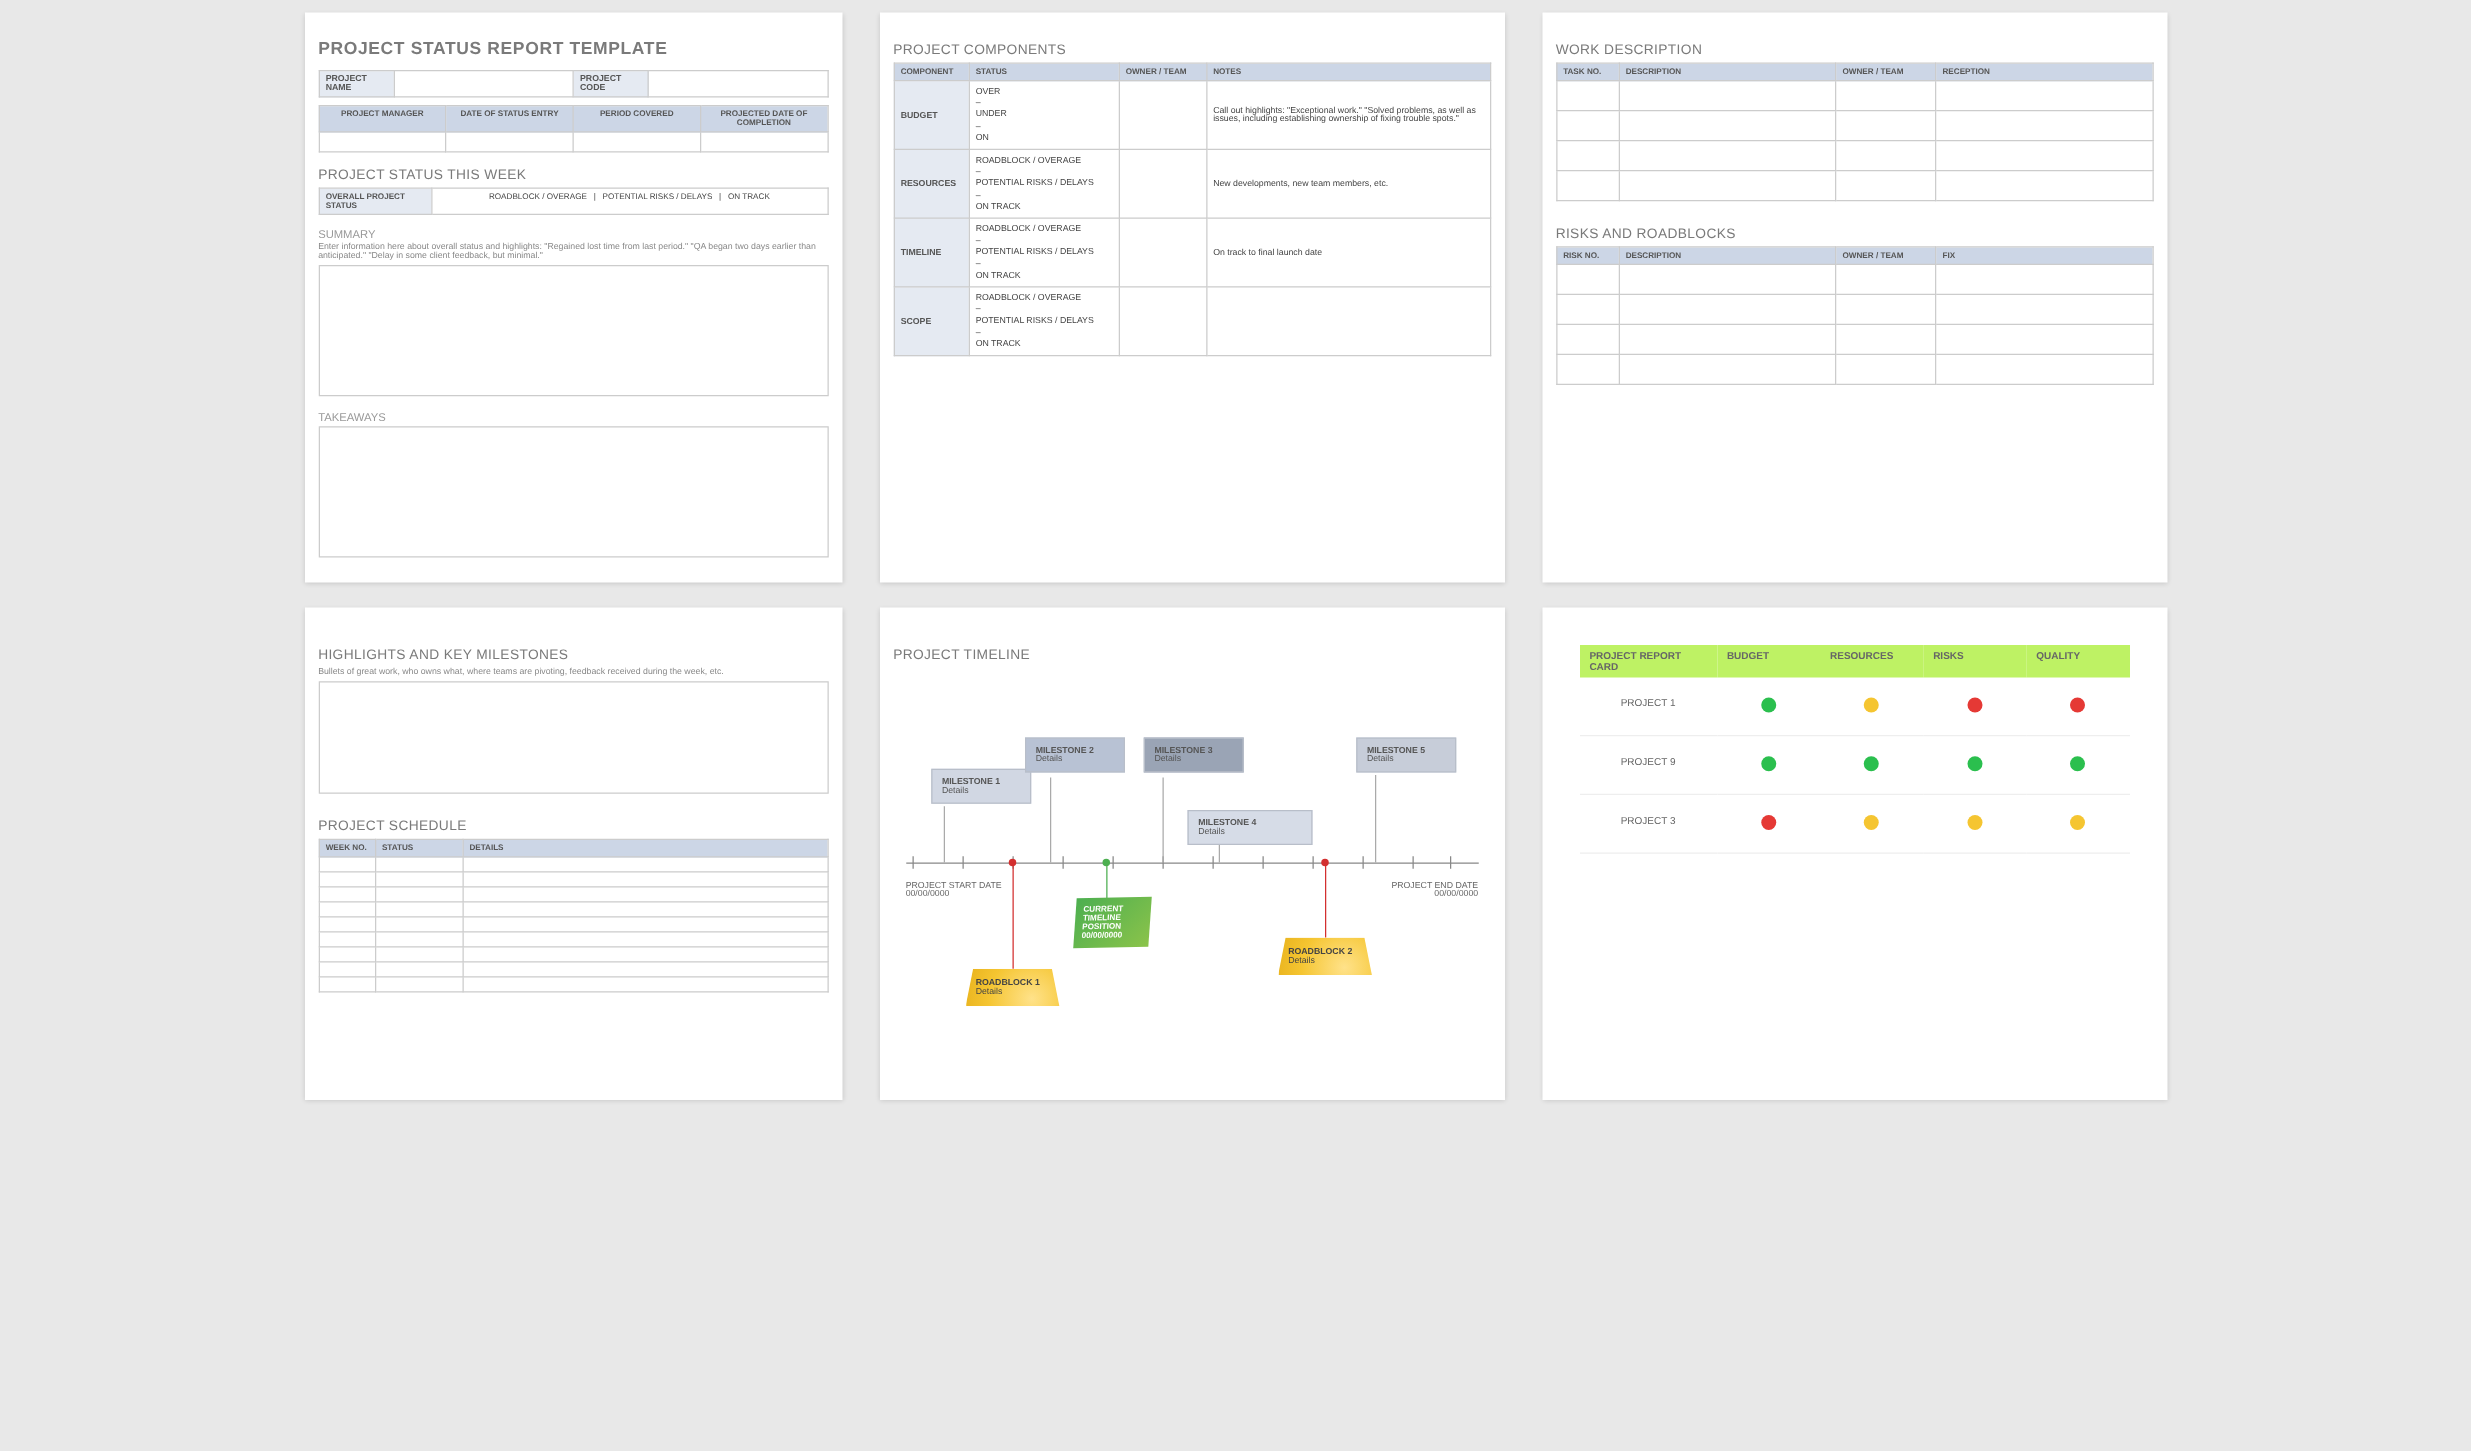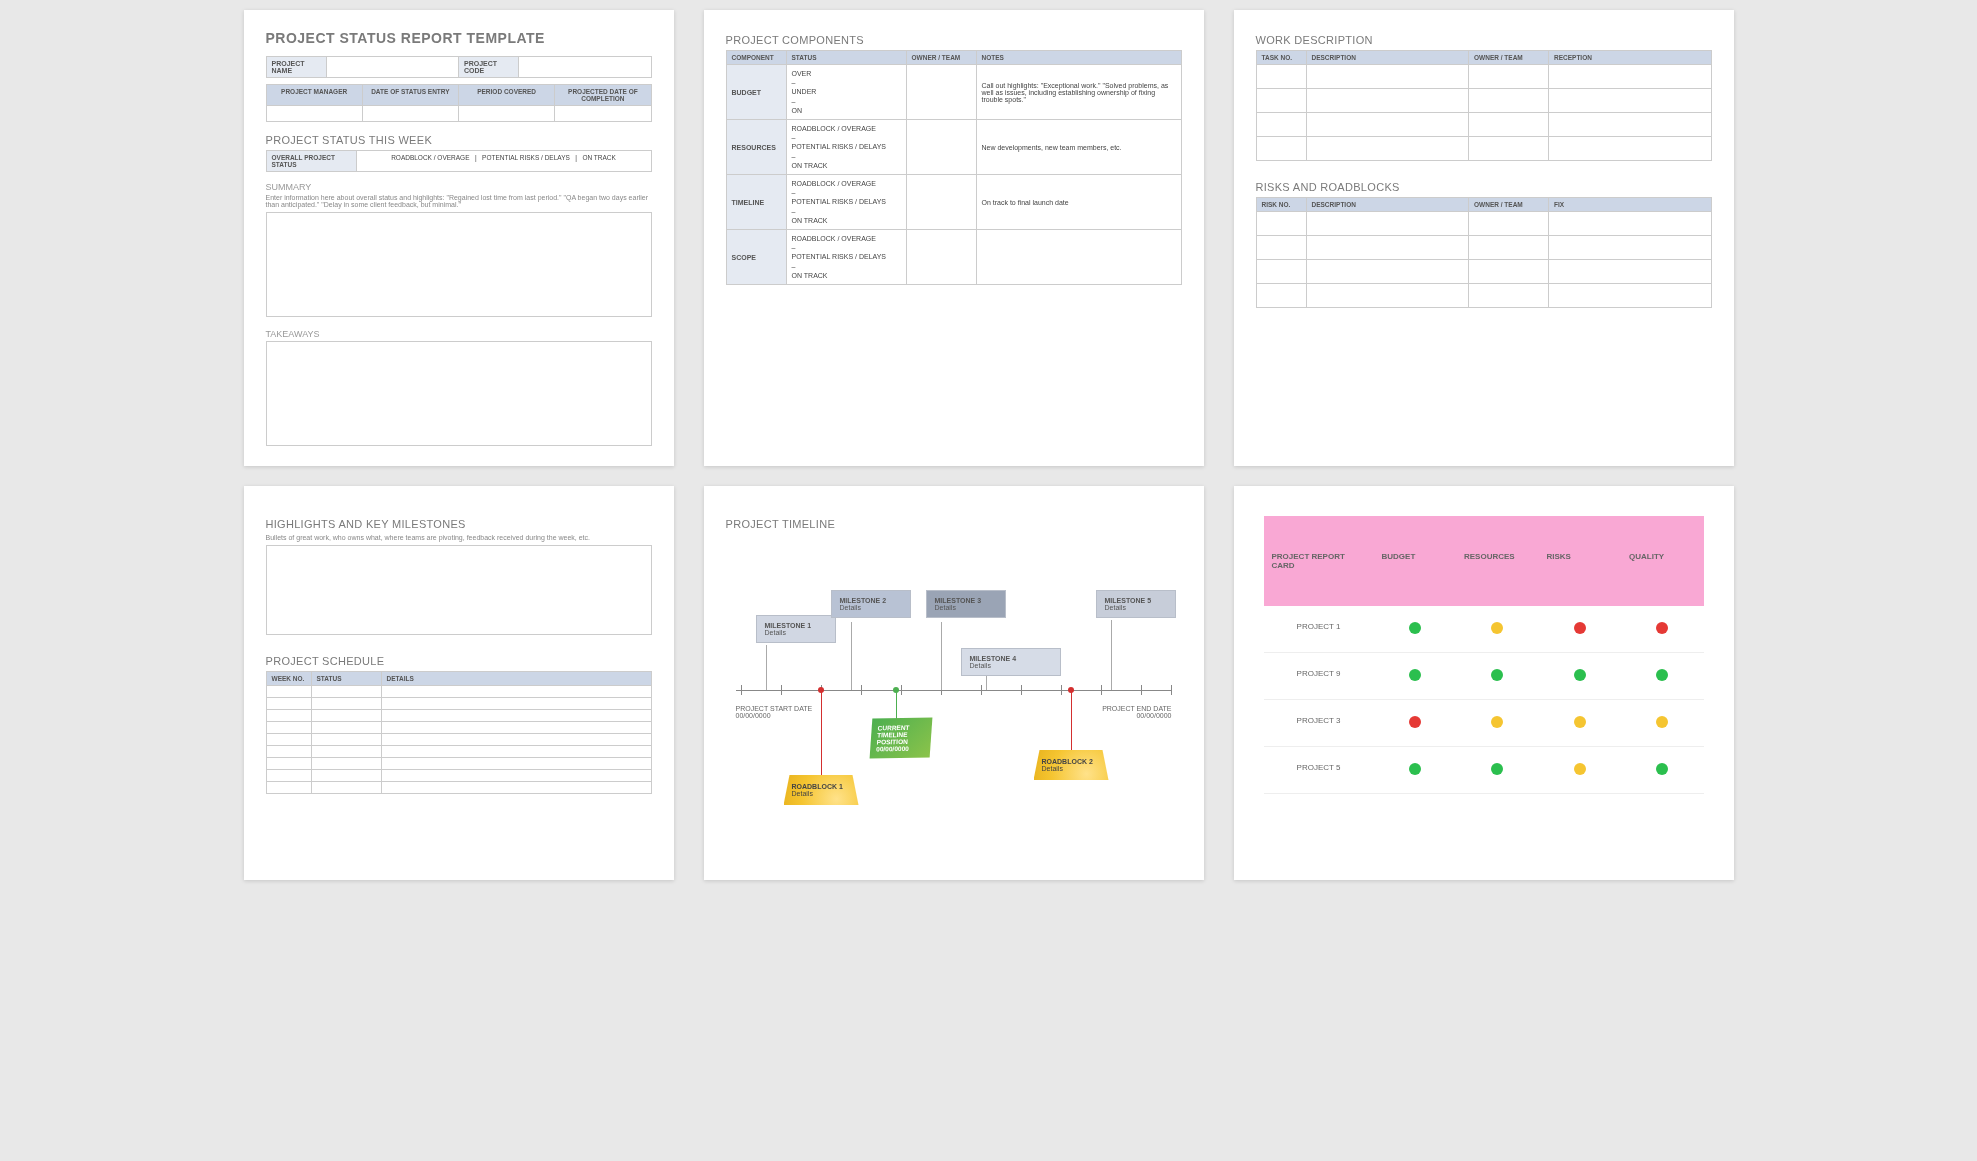--- a/index.html
+++ b/index.html
@@ -13,21 +13,21 @@
   .grid {
     display: grid;
     grid-template-columns: 430px 500px 500px;
     grid-template-rows: auto auto;
     gap: 20px 30px;
     justify-content: center;
   }
   .page {
     background: #fff;
     box-shadow: 0 1px 4px rgba(0,0,0,0.15);
-    padding: 20px 22px;
+    padding: 20px 11px;
   }
 
   h1 { font-size: 14px; color: #7a7a7a; letter-spacing: 0.5px; font-weight: 600; margin-bottom: 10px; }
   h2 { font-size: 11px; color: #7a7a7a; letter-spacing: 0.3px; font-weight: 500; margin: 12px 0 4px; }
   h3 { font-size: 9px; color: #999; font-weight: 500; margin-bottom: 2px; }
   .hint { font-size: 7px; color: #888; margin-bottom: 4px; }
 
   table { border-collapse: collapse; width: 100%; table-layout: fixed; }
   th, td { border: 1px solid #ccc; padding: 3px 5px; font-size: 7px; text-align: left; vertical-align: top; }
   th { background: #ccd6e6; font-weight: 600; color: #555; font-size: 6.5px; }
@@ -55,21 +55,21 @@
   .stem-up { position:absolute; width:1px; background:#aaa; }
   .stem-down { position:absolute; width:1px; }
   .milestone-box { position:absolute; width:80px; padding:6px 8px; background:#c7cdd9; border:1px solid #b8bec9; font-size:7px; color:#555; }
   .roadblock-box { position:absolute; width:75px; padding:8px; background: radial-gradient(circle at 70% 80%, #ffe28a 0%, #f5c531 60%, #e8b21d 100%); clip-path: polygon(8% 0, 92% 0, 100% 100%, 0 100%); color:#444; }
   .current-box { position:absolute; width:60px; padding:6px; background: linear-gradient(135deg,#4caf50,#8bc34a); color:#fff; font-weight:600; font-size:6.5px; transform: skewX(-4deg) skewY(-1deg); }
   .axis-label { position:absolute; top:155px; font-size:7px; color:#666; }
   .dot { position:absolute; width:6px; height:6px; border-radius:50%; }
 
   
   .reportcard { width:100%; border-collapse:collapse; }
-  .reportcard th { background:#f9a8d4; border:none; padding:36px 8px; font-size:8px; color:#666; }
+  .reportcard th { background:#bef264; border:none; padding:4px 8px; font-size:8px; color:#666; }
   .reportcard td { border:none; border-bottom:1px solid #eee; padding:16px 8px; font-size:8px; color:#666; text-align:center; }
   .reportcard td:first-child { text-align:center; }
   .light { display:inline-block; width:12px; height:12px; border-radius:50%; }
   .g { background:#2bbf4e; } .y { background:#f5c531; } .r { background:#e53935; }
 
   
   .sched td { height:12px; }
 </style>
 </head>
 <body>
@@ -448,24 +448,17 @@
       <td><span class="light g"></span></td>
       <td><span class="light g"></span></td>
     </tr>
     <tr>
       <td>PROJECT 3</td>
       <td><span class="light r"></span></td>
       <td><span class="light y"></span></td>
       <td><span class="light y"></span></td>
       <td><span class="light y"></span></td>
     </tr>
-    <tr>
-      <td>PROJECT 5</td>
-      <td><span class="light g"></span></td>
-      <td><span class="light g"></span></td>
-      <td><span class="light y"></span></td>
-      <td><span class="light g"></span></td>
-    </tr>
   </tbody>
       </table>
 </div>
 
 </div>
 
 </body></html>

